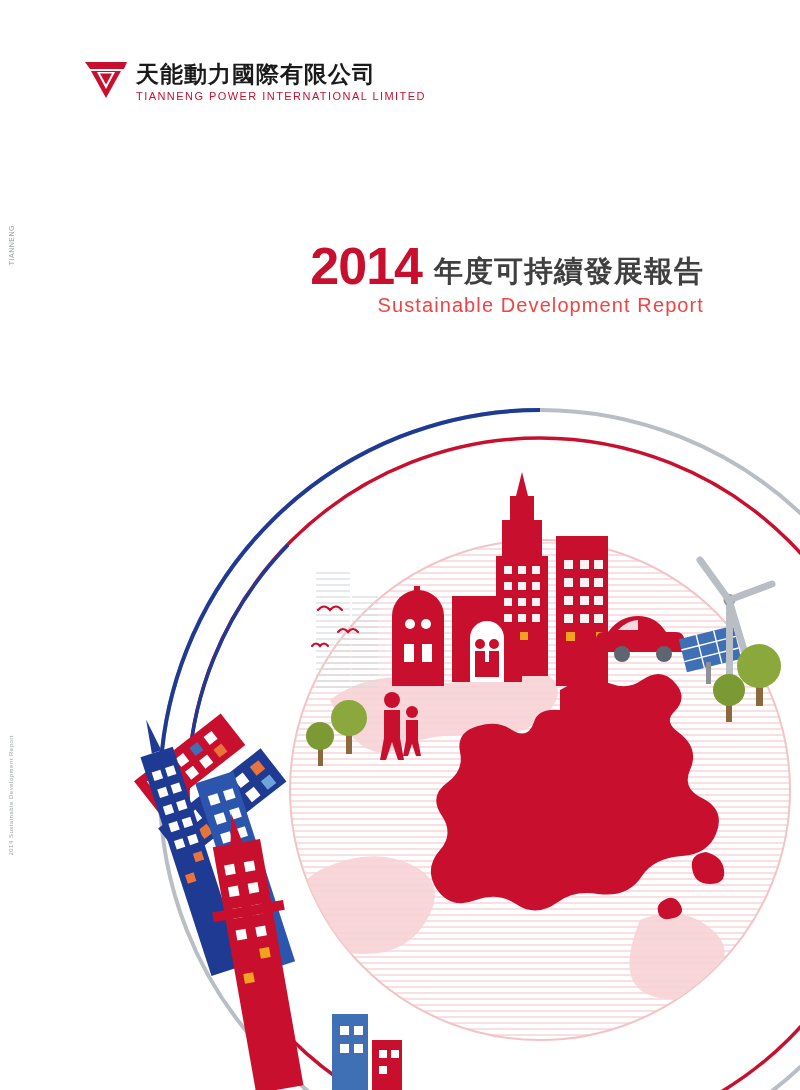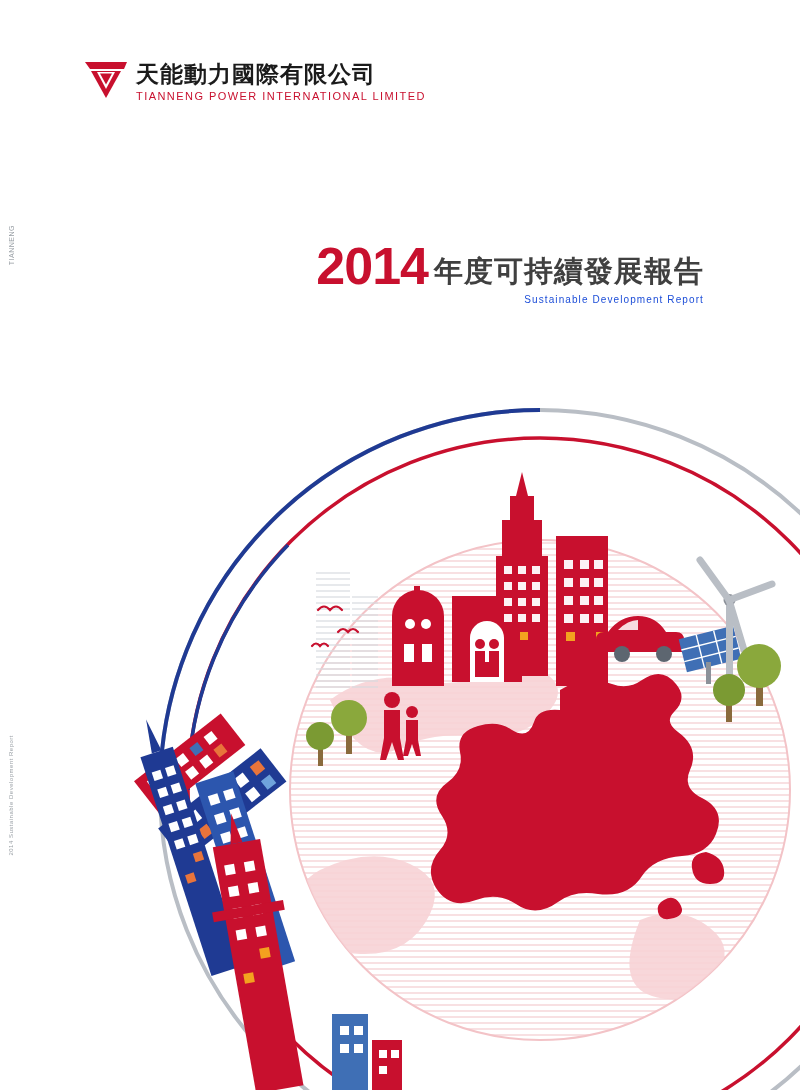--- a/index.html
+++ b/index.html
@@ -70,43 +70,43 @@
   .title-block {
     position: absolute;
     right: 96px;
     top: 243px;
     text-align: right;
   }
   .title-row {
     display: flex;
     align-items: flex-end;
     justify-content: space-between;
-    gap: 6px;
+    gap: 12px;
   }
   .title-year {
     font-family: "Liberation Sans", sans-serif;
     font-size: 52px;
     font-weight: bold;
     color: #c8102e;
     line-height: 0.92;
     letter-spacing: -1px;
   }
   .title-cn {
     font-family: "DejaVu Sans", sans-serif;
     font-size: 29px;
     font-weight: bold;
     color: #404040;
     letter-spacing: 1px;
     line-height: 1.1;
     padding-bottom: 3px;
   }
   .title-en {
     font-family: "Liberation Sans", sans-serif;
-    font-size: 10px;
-    color: #1d4ed8;
+    font-size: 20px;
+    color: #ef4444;
     letter-spacing: 1.1px;
     margin-top: 3px;
   }
 
   
   .artwork {
     position: absolute;
     left: 0;
     top: 400px;
     width: 800px;

